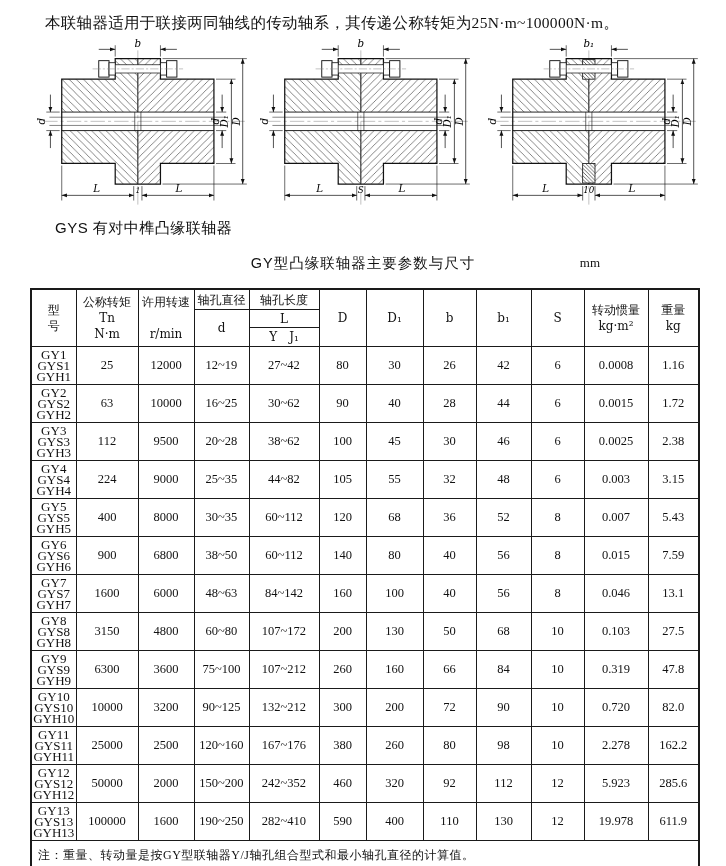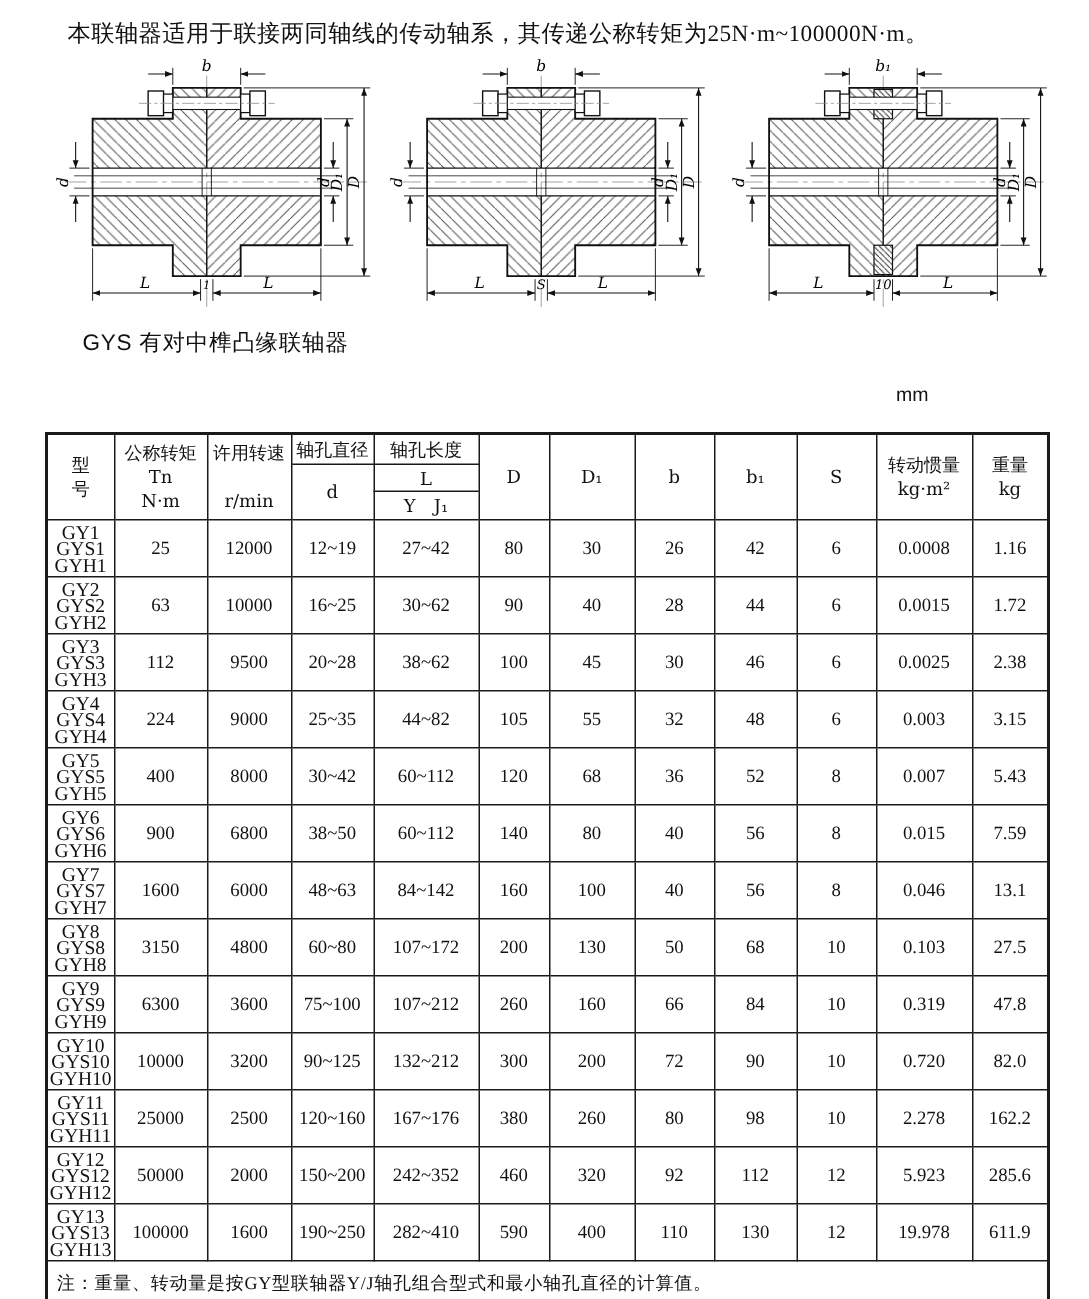--- a/index.html
+++ b/index.html
@@ -24,22 +24,22 @@
     font-size:15px;letter-spacing:0.5px;margin-top:2px;white-space:nowrap;text-align:center;
   }
   
   .table-title-row{position:relative;height:26px;margin-top:16px;}
   .table-title{
     position:absolute;left:0;right:0;text-align:center;
     font-family:"Liberation Sans","DejaVu Sans",sans-serif;
     font-size:14.5px;letter-spacing:1px;
   }
   .table-unit{
-    position:absolute;right:107px;top:1px;
-    font-family:Liberation Sans, sans-serif;font-size:13px;
+    position:absolute;right:126px;top:1px;
+    font-family:Liberation Serif, serif;font-size:13px;
   }
   
   table.params{
     border-collapse:collapse;table-layout:fixed;
     margin:8px 0 0 30px;width:668px;
     border:2px solid #1a1a1a;
   }
   table.params th, table.params td{
     border:1px solid #1a1a1a;
     text-align:center;vertical-align:middle;
@@ -287,20 +287,21 @@
         <line x1="106" y1="153" x2="174" y2="153" stroke="#111" stroke-width="0.7" marker-start="url(#arr)" marker-end="url(#arr)"></line>
         <text class="dim-label" x="58" y="150" font-size="10" text-anchor="middle">L</text>
         <text class="dim-label" x="100" y="150.5" font-size="8.5" text-anchor="middle">10</text>
         <text class="dim-label" x="142" y="150" font-size="10" text-anchor="middle">L</text>
       </g>
     </svg>
   </div>
 </div>
 
 <div class="table-title-row">
+  <div class="table-title">GY型凸缘联轴器主要参数与尺寸</div>
   <div class="table-unit">mm</div>
 </div>
 
 <table class="params">
   <colgroup>
     <col style="width:45px">
       <col style="width:62px">
       <col style="width:56px">
     <col style="width:55px">
       <col style="width:70px">
@@ -416,21 +417,21 @@
         <td>3.15</td>
       </tr>
       <tr>
         <td class="model-cell">
           <div>GY5</div>
           <div>GYS5</div>
           <div>GYH5</div>
         </td>
         <td>400</td>
         <td>8000</td>
-        <td>30~42</td>
+        <td>30~35</td>
         <td>60~112</td>
         <td>120</td>
         <td>68</td>
         <td>36</td>
         <td>52</td>
         <td>8</td>
         <td>0.007</td>
         <td>5.43</td>
       </tr>
       <tr>

